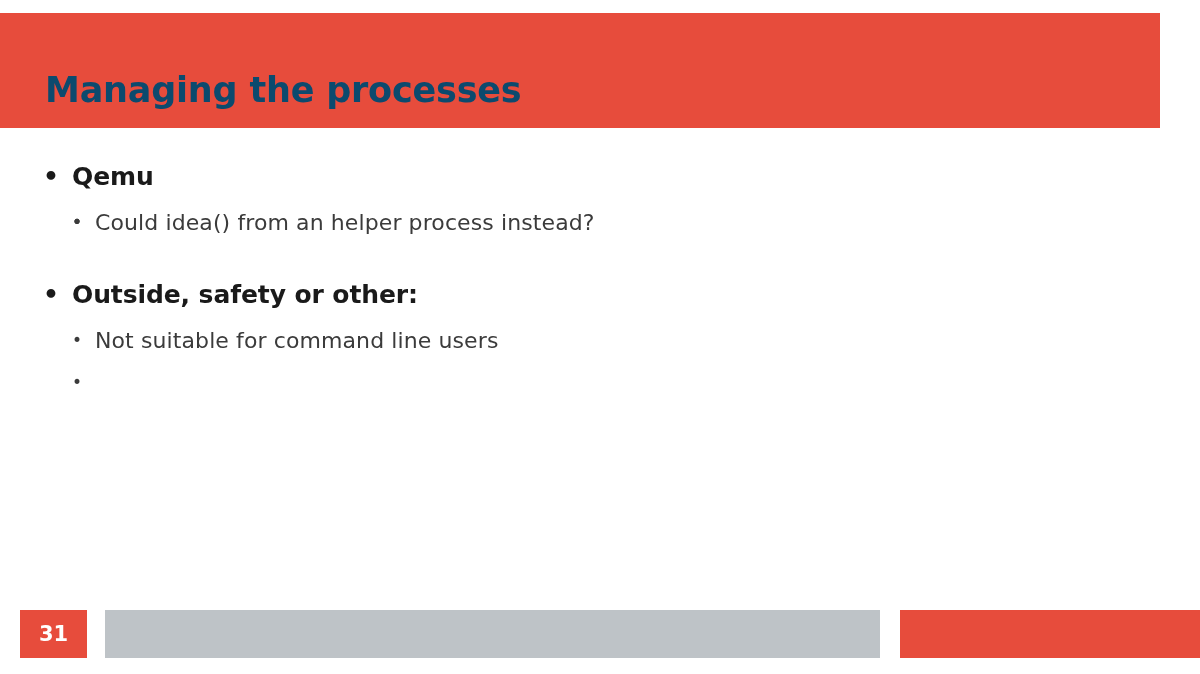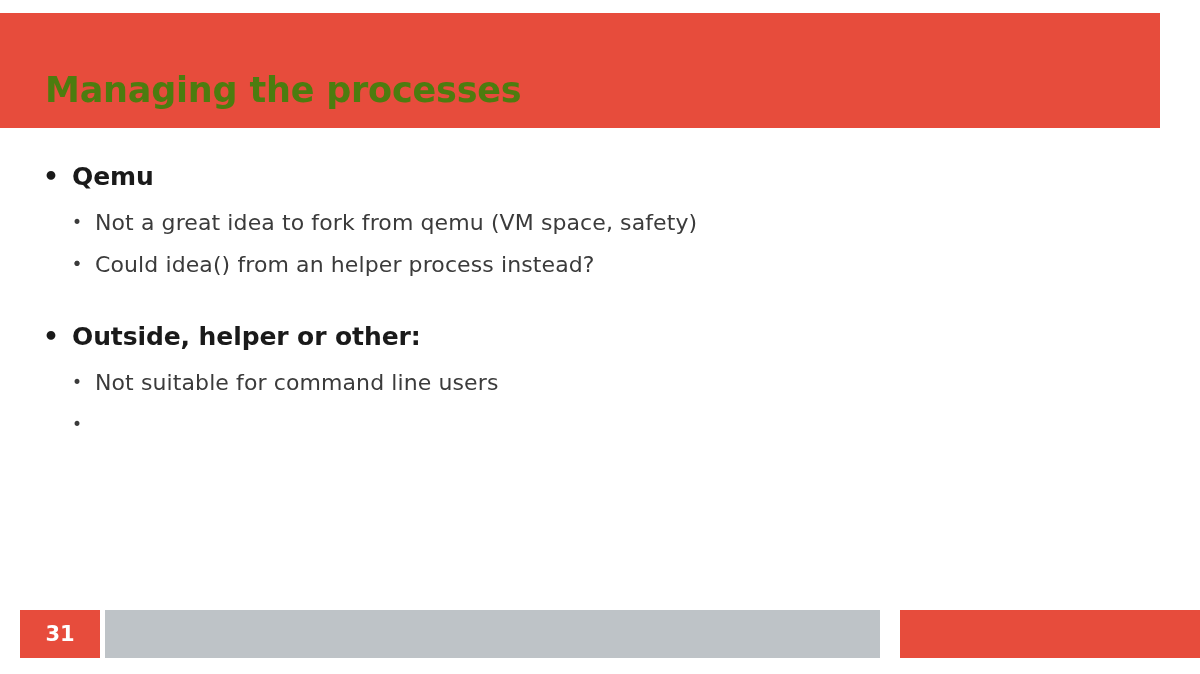--- a/index.html
+++ b/index.html
@@ -27,21 +27,21 @@
     width: 1160px;
     height: 115px;
     background: #e74c3c;
   }
   .slide-title {
     position: absolute;
     left: 45px;
     top: 68px;
     font-size: 35px;
     font-weight: bold;
-    color: #4d7c0f;
+    color: #0c4a6e;
     letter-spacing: -0.2px;
     line-height: 44px;
     white-space: nowrap;
   }
 
   
   .content {
     position: absolute;
     left: 0;
     top: 160px;
@@ -97,21 +97,21 @@
     position: absolute;
     left: 0;
     top: 610px;
     width: 1200px;
     height: 48px;
   }
   .page-badge {
     position: absolute;
     left: 20px;
     top: 0;
-    width: 80px;
+    width: 67px;
     height: 48px;
     background: #e74c3c;
     color: #ffffff;
     font-size: 21px;
     font-weight: bold;
     display: flex;
     align-items: center;
     justify-content: center;
   }
   .footer-gray {
@@ -141,35 +141,34 @@
 
   <div class="content">
 
     <div class="group">
       <div class="bullet-l1">
         <span class="marker">•</span>
         <span>Qemu</span>
       </div>
       <div class="bullet-l2">
         <span class="marker">•</span>
-        <span>Not a great idea to fork from qemu (VM space, safety)</span>
       </div>
       <div class="bullet-l2">
         <span class="marker">•</span>
       </div>
       <div class="bullet-l2">
         <span class="marker">•</span>
         <span>Could idea() from an helper process instead?</span>
       </div>
     </div>
 
     <div class="group">
       <div class="bullet-l1">
         <span class="marker">•</span>
-        <span>Outside, helper or other:</span>
+        <span>Outside, safety or other:</span>
       </div>
       <div class="bullet-l2">
         <span class="marker">•</span>
         <span>Not suitable for command line users</span>
       </div>
       <div class="bullet-l2">
         <span class="marker">•</span>
       </div>
     </div>
 

